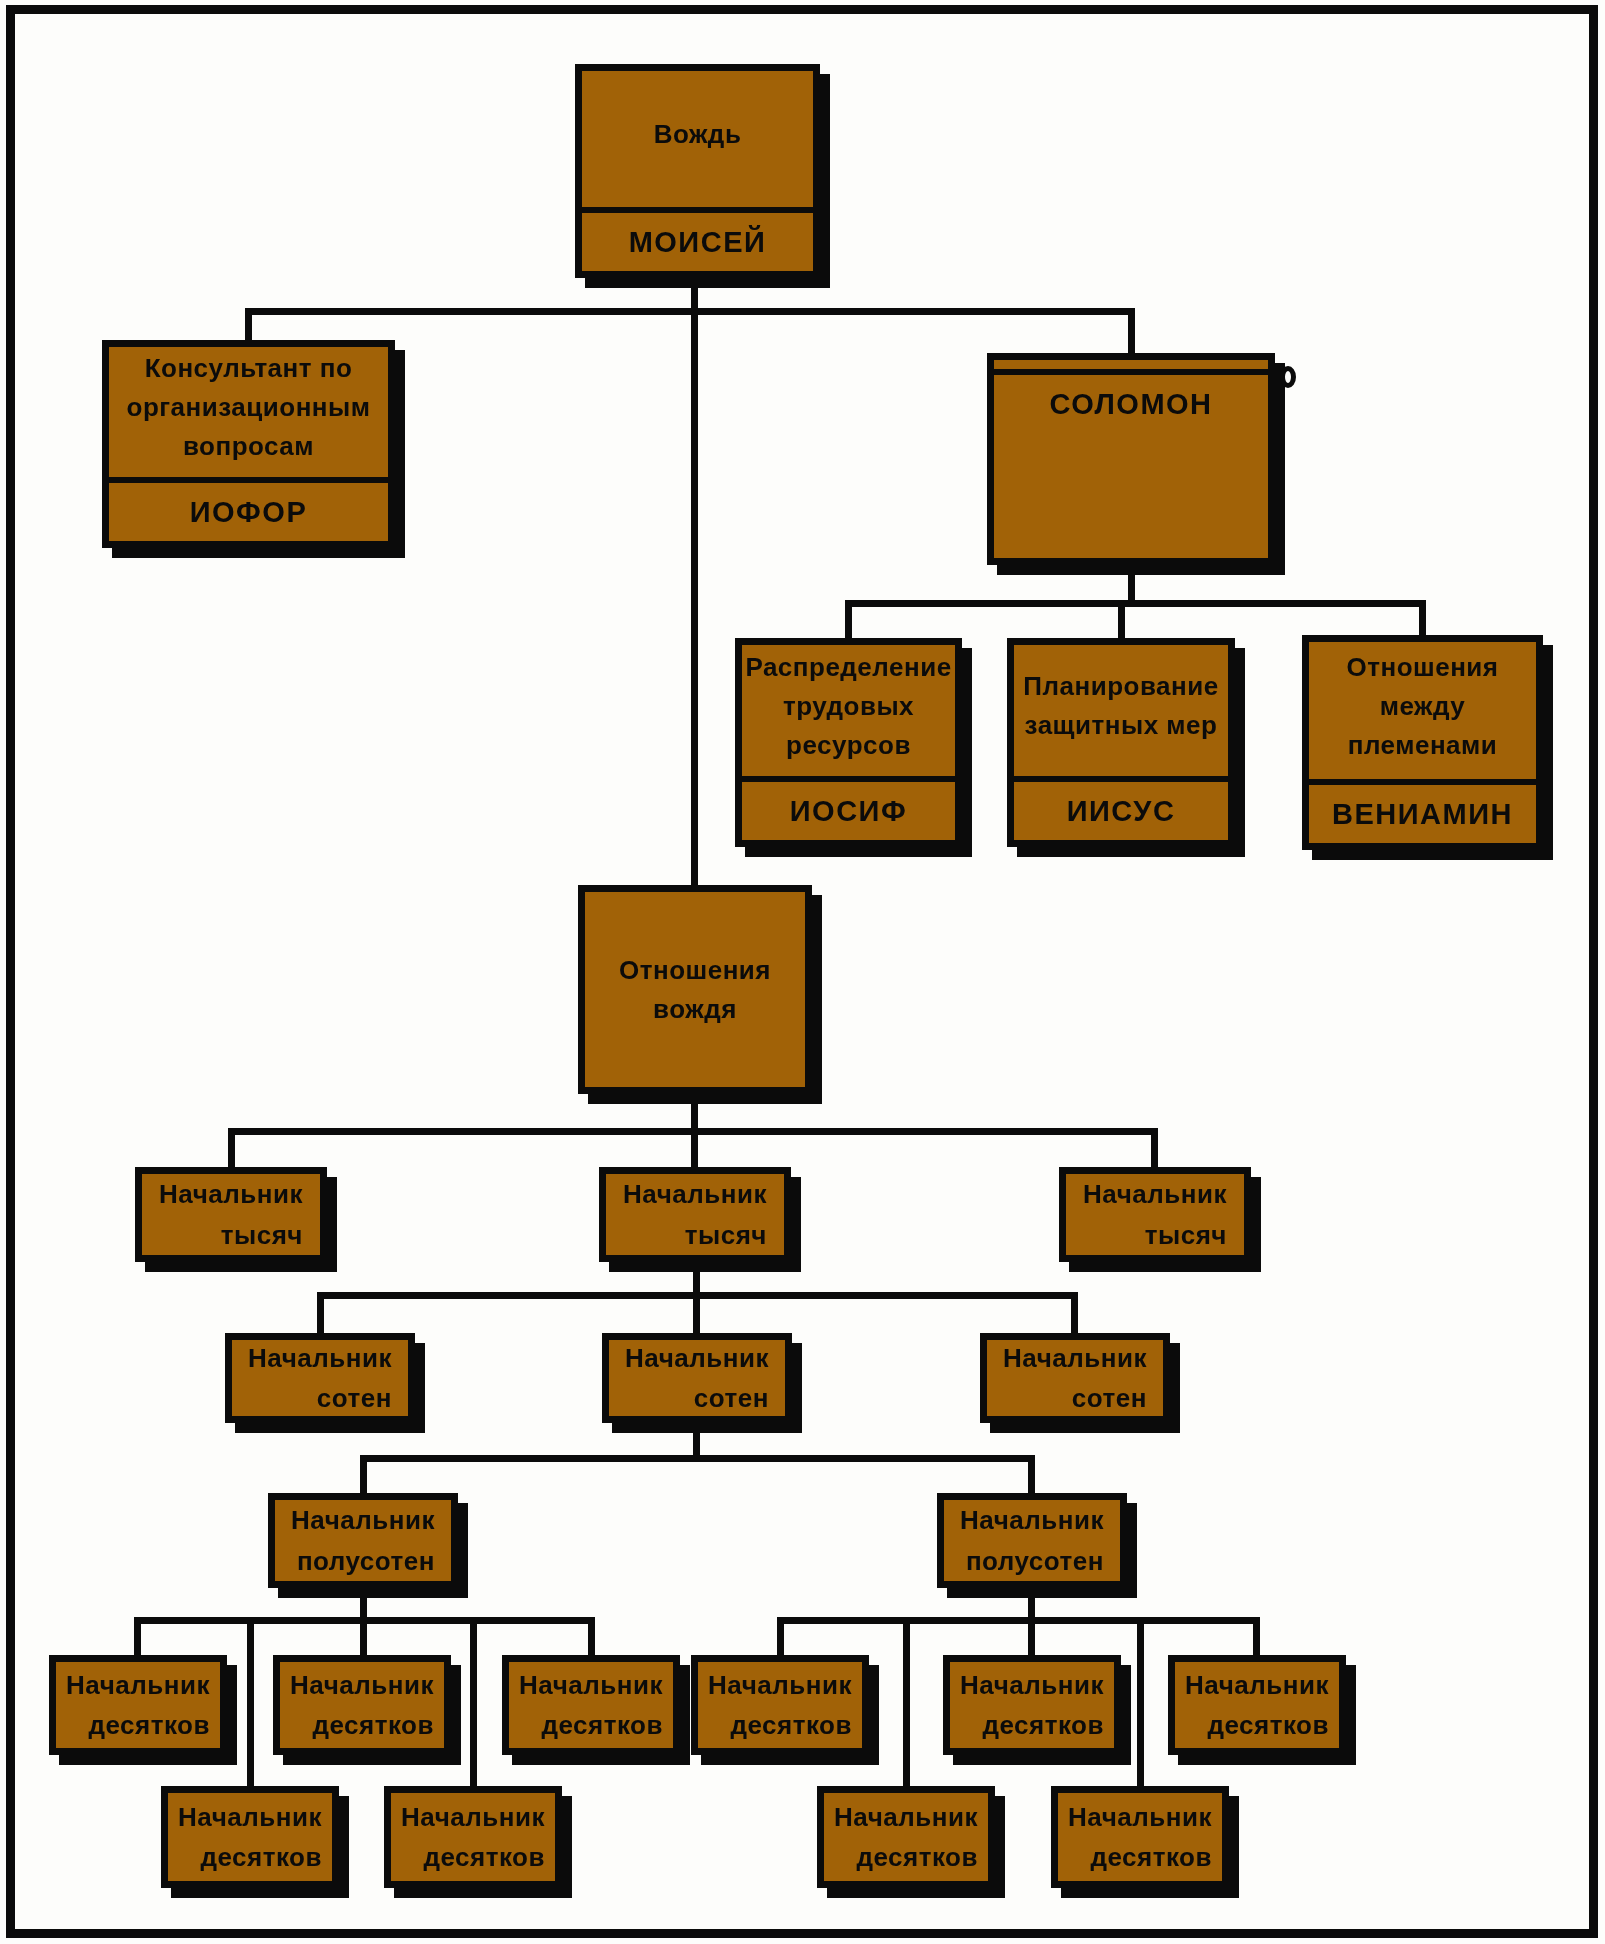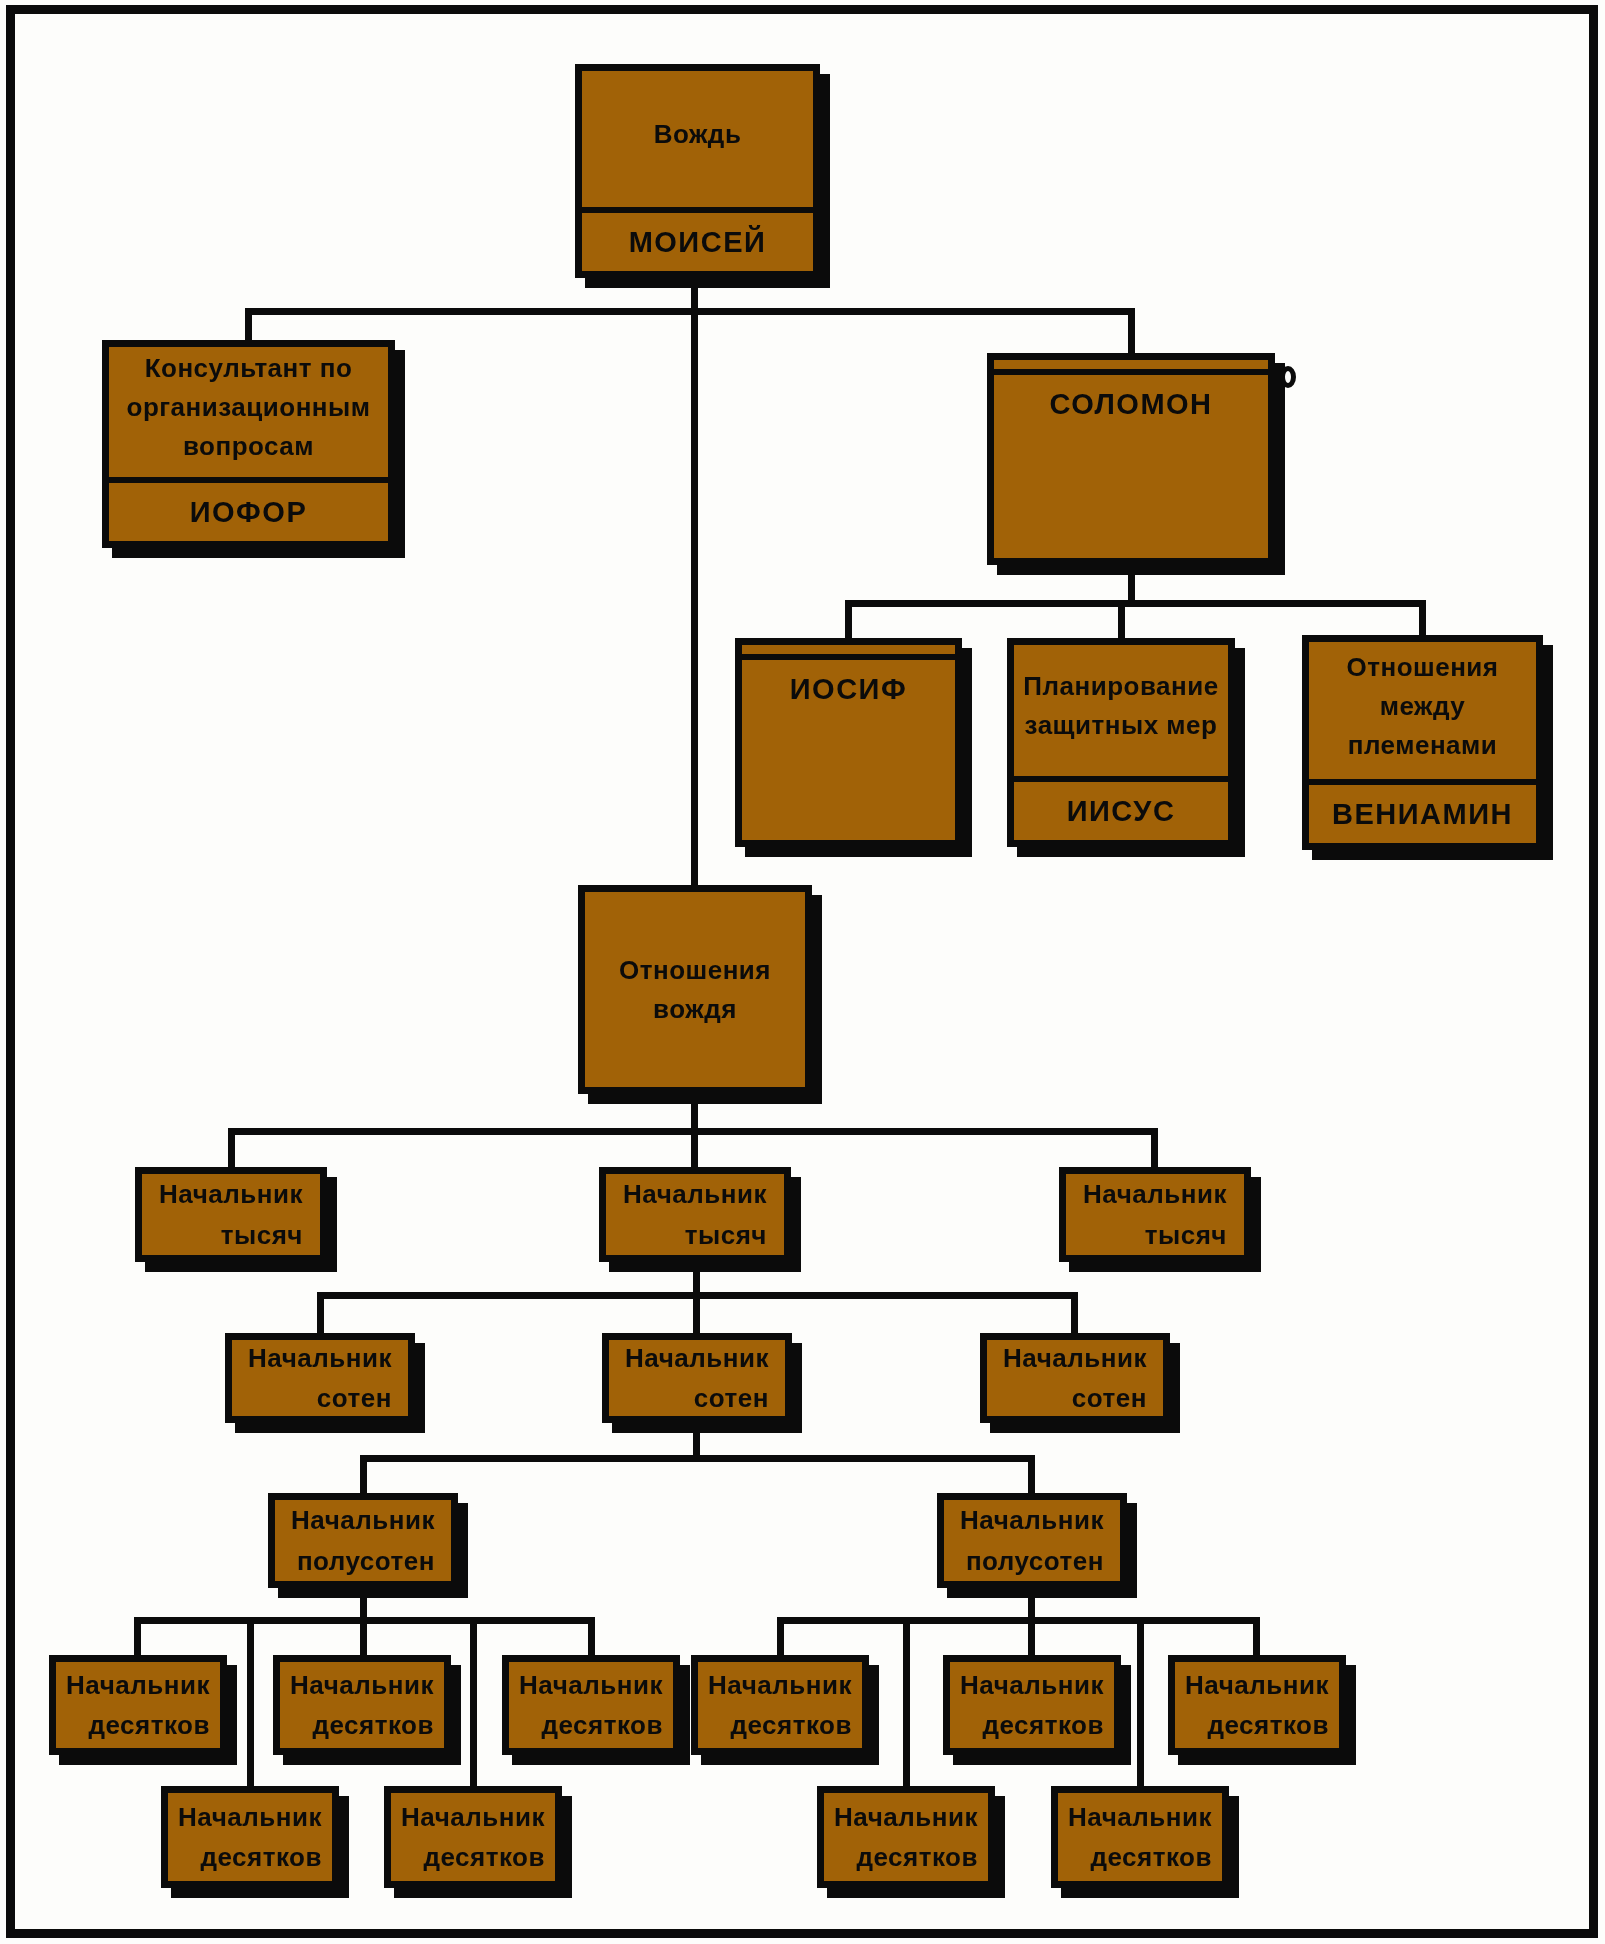--- a/index.html
+++ b/index.html
@@ -74,20 +74,23 @@
 организационным
 вопросам</div>
     <div class="name">ИОФОР</div>
   </div>
 
   <div class="node tight" style="left:987px;top:353px;width:288px;height:212px">
     <div class="name">СОЛОМОН</div>
   </div>
 
   <div class="node" style="left:735px;top:638px;width:227px;height:209px">
+    <div class="title">Распределение
+трудовых
+ресурсов</div>
     <div class="name">ИОСИФ</div>
   </div>
 
   <div class="node" style="left:1302px;top:635px;width:241px;height:215px">
     <div class="title">Отношения
 между
 племенами</div>
     <div class="name">ВЕНИАМИН</div>
   </div>
 

